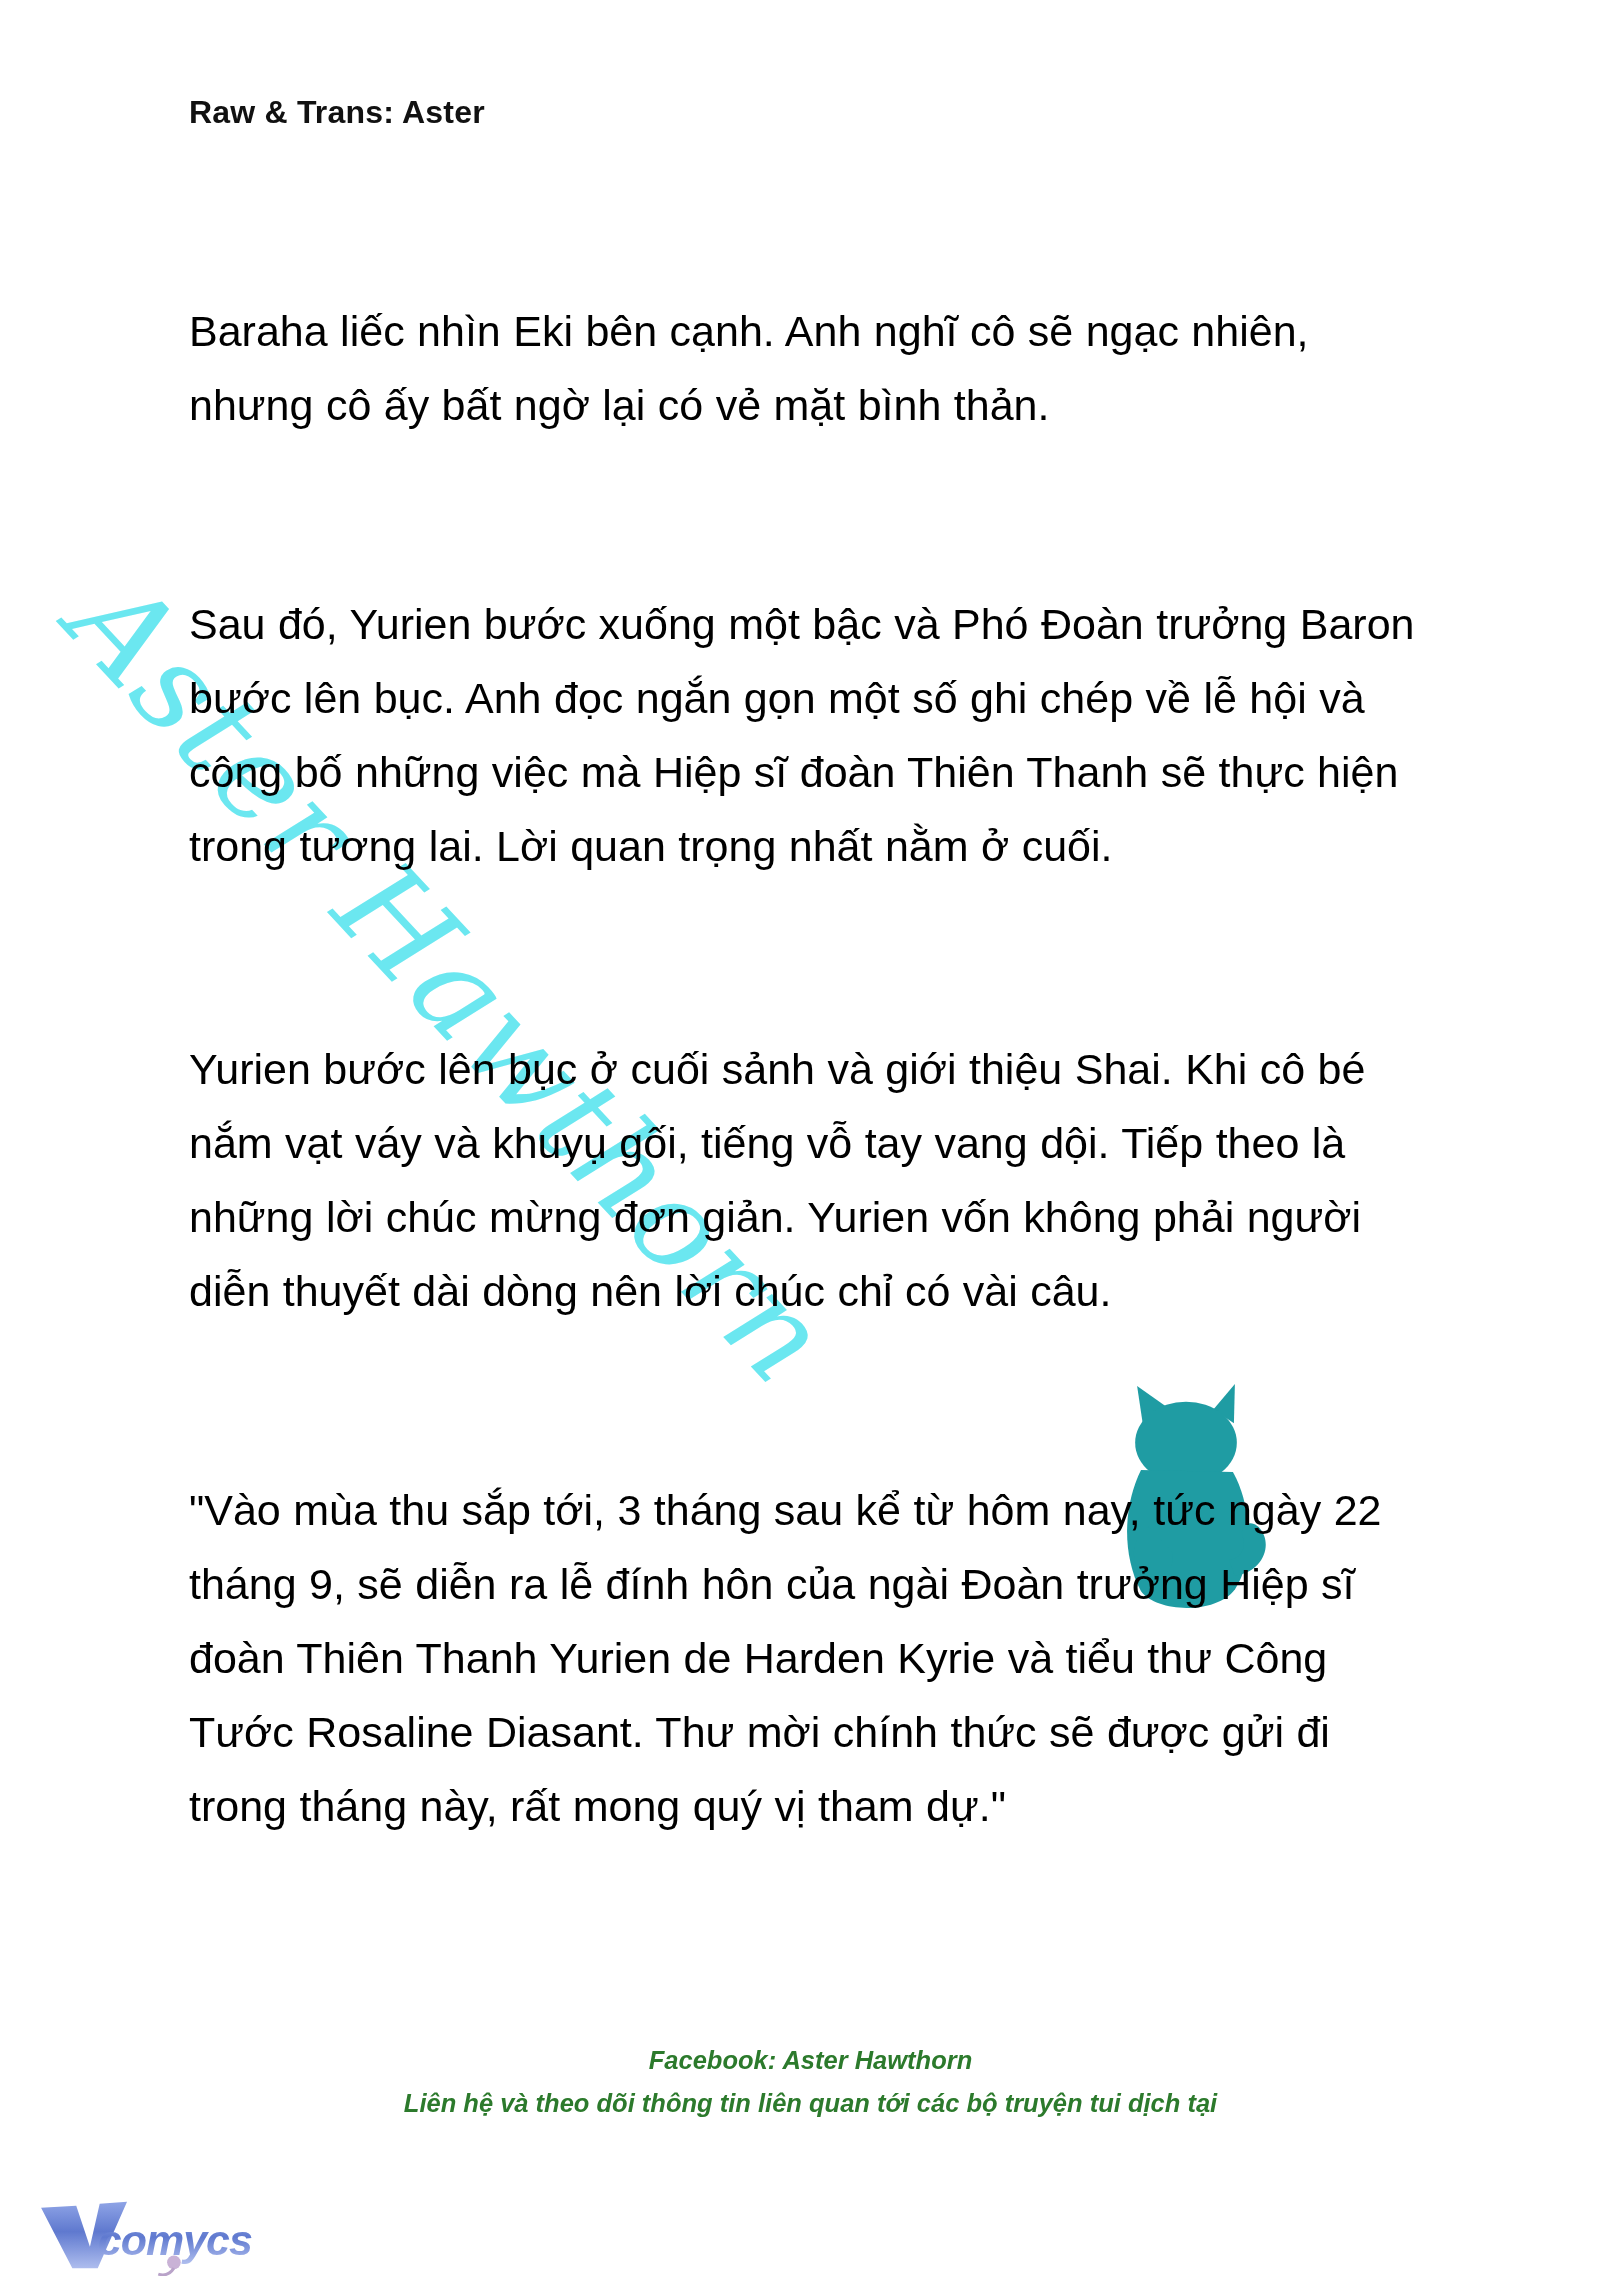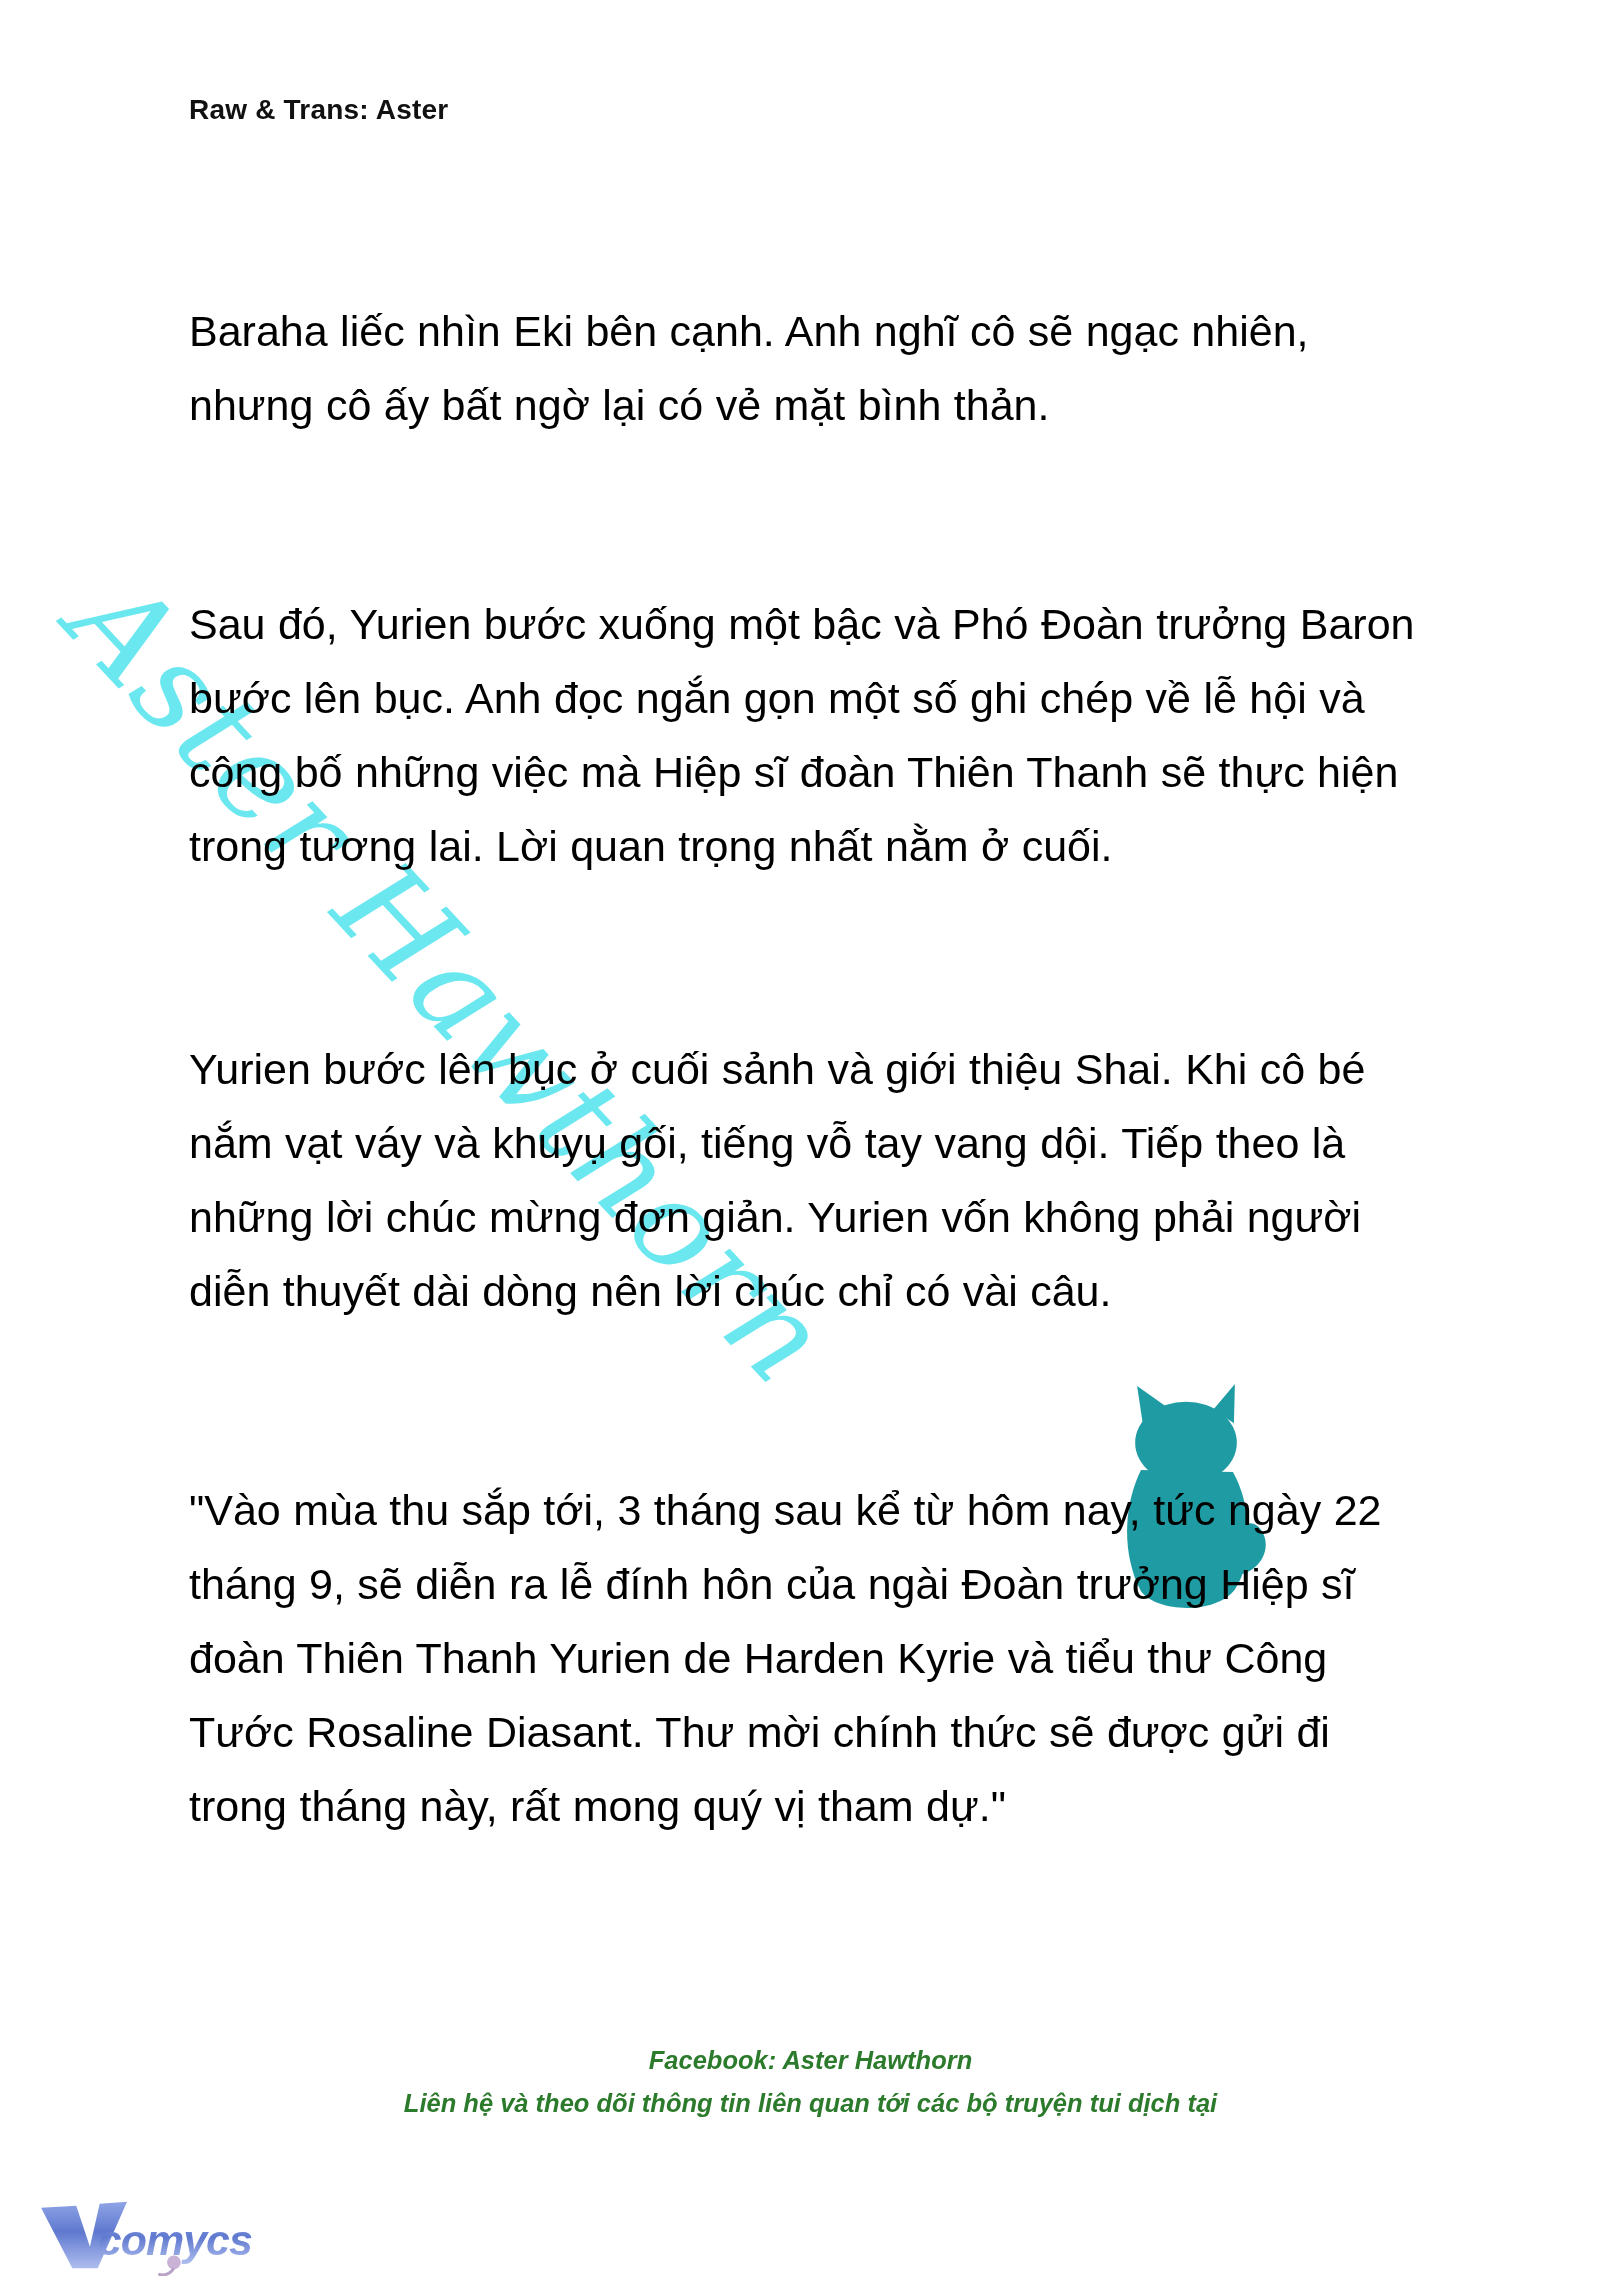--- a/index.html
+++ b/index.html
@@ -21,21 +21,21 @@
     background: #ffffff;
     overflow: hidden;
   }
 
   
   .header {
     position: absolute;
     left: 189px;
     top: 94px;
     font-family: "Liberation Sans", "DejaVu Sans", sans-serif;
-    font-size: 28px;
+    font-size: 32px;
     font-weight: 700;
     color: #111111;
     letter-spacing: 0.2px;
     white-space: nowrap;
   }
 
   
   .content {
     position: absolute;
     left: 189px;

